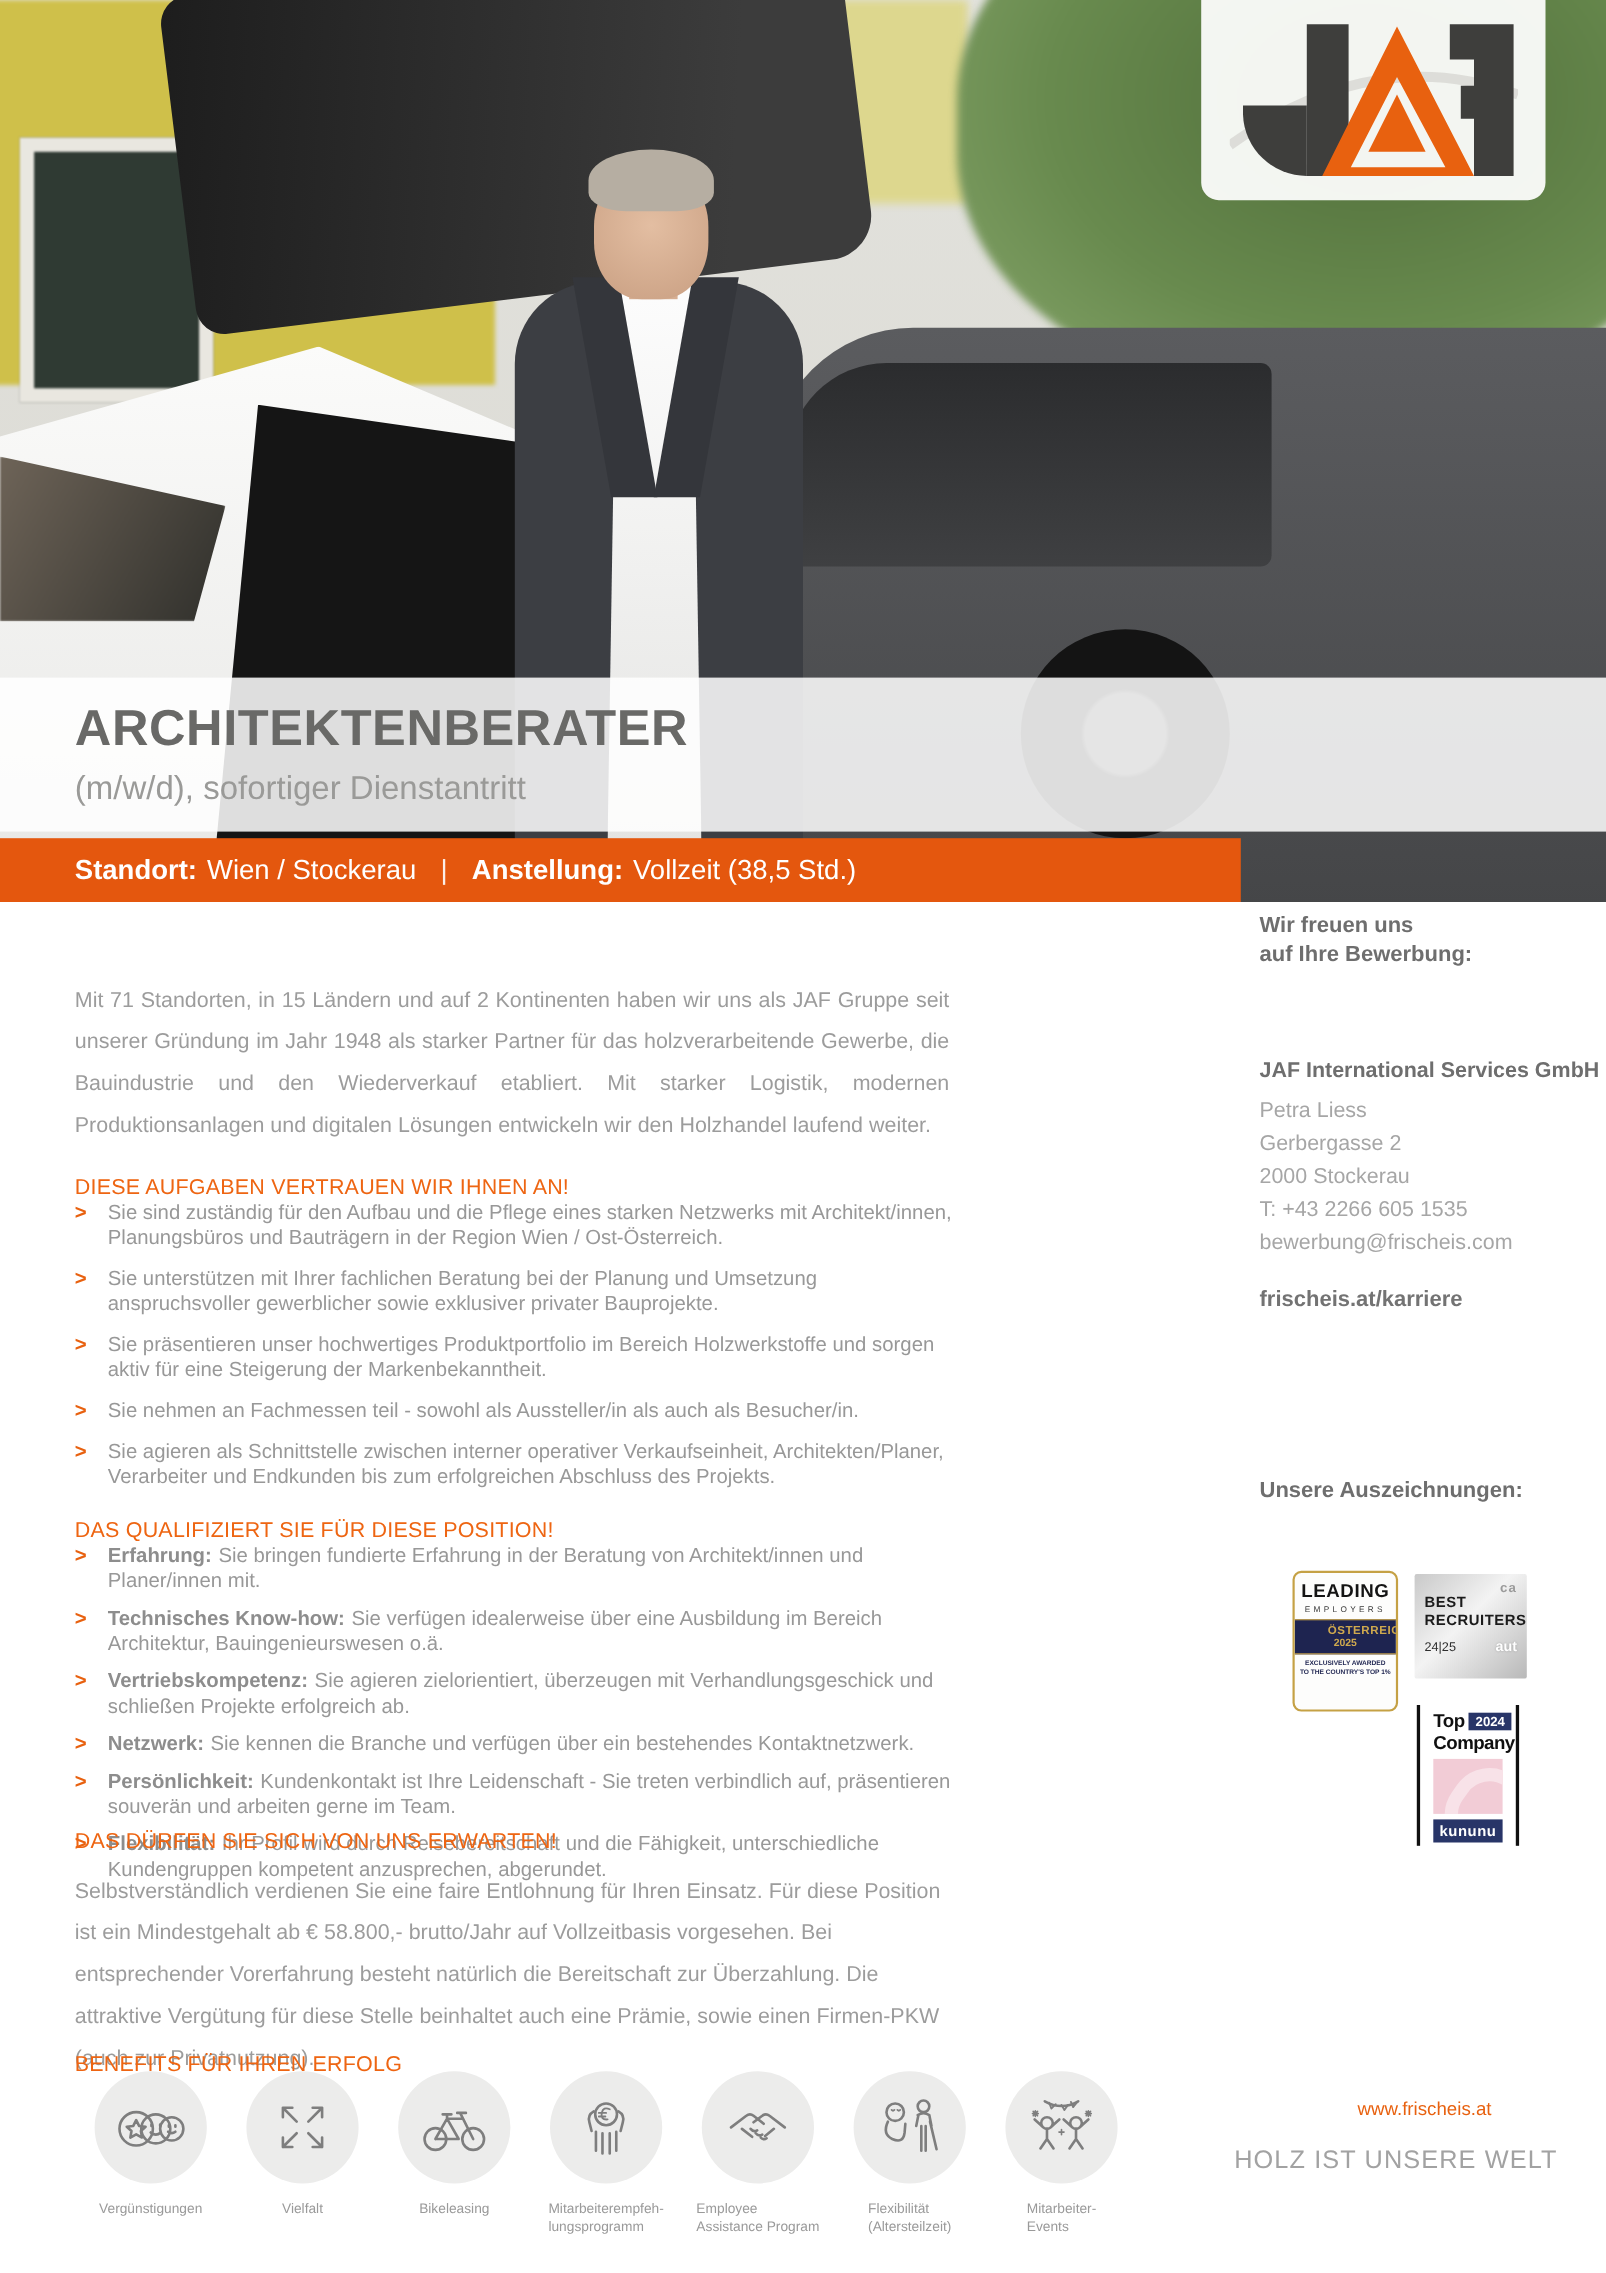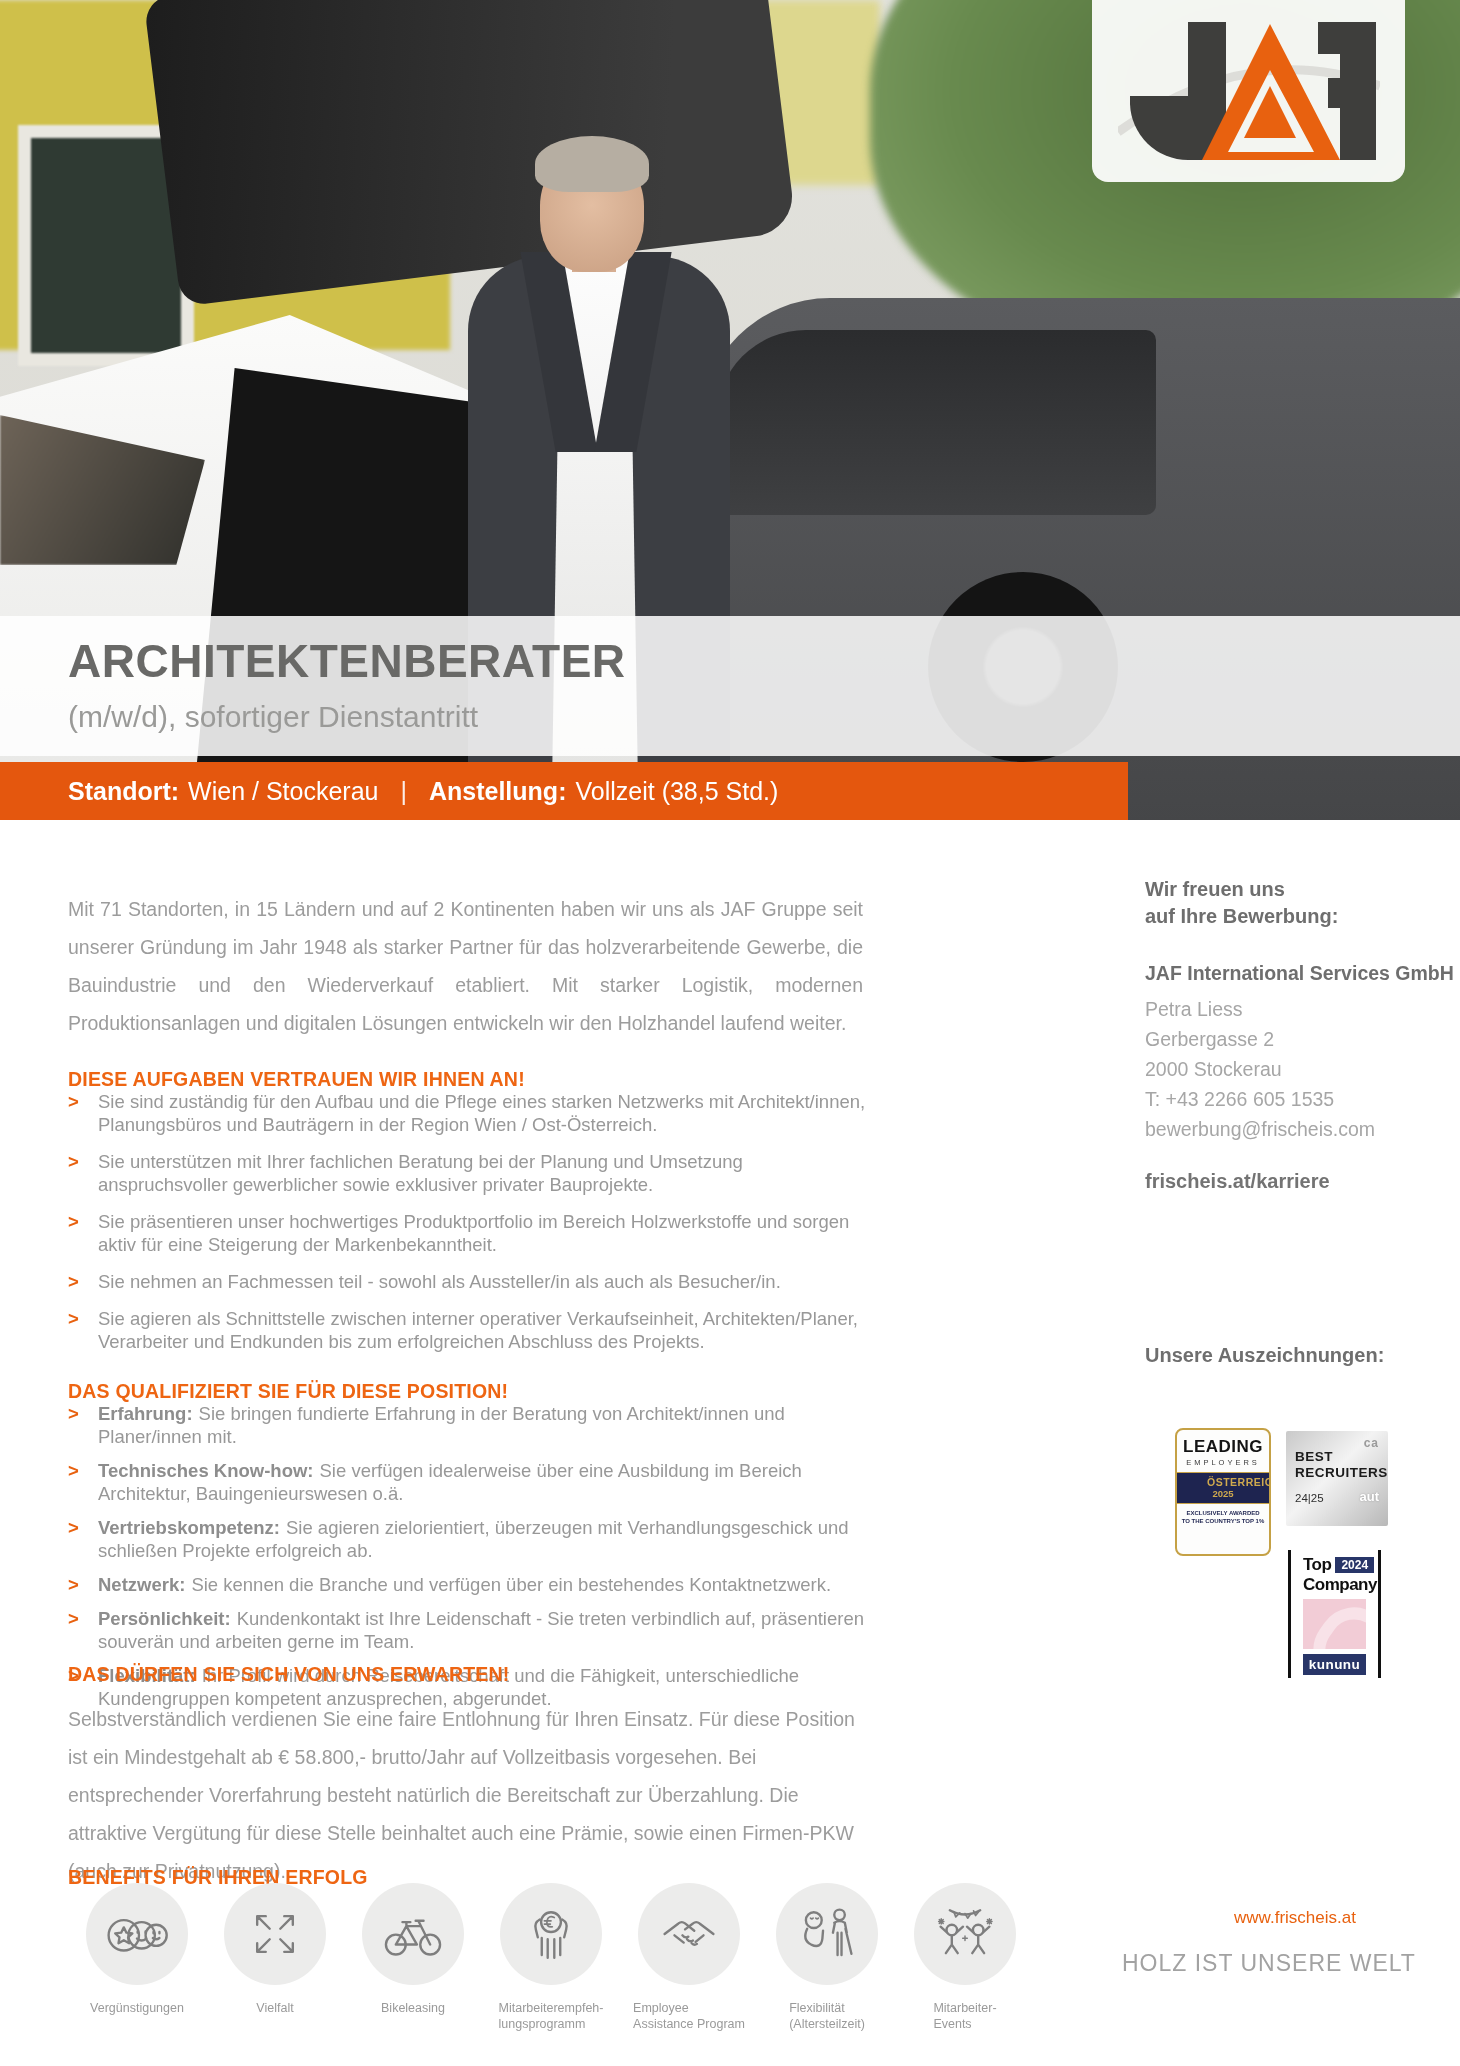--- a/index.html
+++ b/index.html
@@ -50,39 +50,39 @@
   .title-band{left:0;top:616px;width:1460px;height:140px;background:rgba(255,255,255,0.86);}
   .job-title{position:absolute;left:68px;top:18px;font-size:46px;font-weight:bold;color:#696967;letter-spacing:0.5px;}
   .job-subtitle{position:absolute;left:68px;top:84px;font-size:30px;color:#9a9a98;}
   .meta-bar{left:0;top:762px;width:1128px;height:58px;background:#e4570e;color:#fff;
             display:flex;align-items:center;padding-left:68px;box-sizing:border-box;font-size:25px;}
   .meta-bar .b{font-weight:bold;margin-right:9px;}
   .meta-bar .v{margin-right:22px;}
   .meta-bar .sep{margin-right:22px;font-weight:300;opacity:.9;}
   .intro{position:absolute;left:68px;top:870px;width:795px;font-size:19.5px;line-height:38px;
          color:#9c9c9c;text-align:justify;}
-  .sec-h{position:absolute;left:68px;font-size:19.5px;font-weight:bold;color:#ee6512;letter-spacing:.2px;}
+  .sec-h{position:absolute;left:68px;font-size:19.5px;font-weight:normal;color:#ee6512;letter-spacing:.2px;}
   .h-aufgaben{top:1052px;} .h-quali{top:1364px;} .h-erwartung{top:1647px;} .h-benefits{top:1850px;}
   .blist{position:absolute;left:68px;width:800px;list-style:none;margin:0;padding:0;}
   .l-aufgaben{top:1090px;} .l-quali{top:1402px;}
   .blist li{position:relative;padding-left:30px;font-size:18.5px;line-height:23px;color:#989898;margin-bottom:14px;}
   .l-quali li{margin-bottom:11px;}
   .blist .mark{position:absolute;left:0;top:0;color:#e8610f;font-weight:bold;}
   .blist .lead{font-weight:bold;color:#8d8d8d;margin-right:6px;}
   .para{position:absolute;left:68px;top:1680px;width:805px;font-size:19.5px;line-height:38px;color:#9c9c9c;}
 
   
   .benefits-row{position:absolute;left:68px;top:1883px;display:flex;}
   .benefit{width:138px;display:flex;flex-direction:column;align-items:center;}
   .b-circle{width:102px;height:102px;border-radius:50%;background:#ececeb;display:flex;align-items:center;justify-content:center;}
   .b-circle svg{width:66px;height:66px;stroke:#7e7e7e;fill:none;stroke-width:3.6;stroke-linecap:round;stroke-linejoin:round;}
   .b-label{margin-top:15px;font-size:12.5px;line-height:16px;color:#9a9a9a;text-align:left;}
 
   
-  .sb-apply{position:absolute;left:1145px;top:876px;font-size:20px;font-weight:bold;color:#6e6e6e;line-height:27px;}
+  .sb-apply{position:absolute;left:1145px;top:828px;font-size:20px;font-weight:bold;color:#6e6e6e;line-height:27px;}
   .sb-company{position:absolute;left:1145px;top:962px;font-size:19.5px;font-weight:bold;color:#6e6e6e;}
   .sb-contact{position:absolute;left:1145px;top:994px;font-size:19.5px;color:#a6a6a6;line-height:30px;}
   .sb-career{position:absolute;left:1145px;top:1170px;font-size:20px;font-weight:bold;color:#737373;}
   .sb-awards-h{position:absolute;left:1145px;top:1344px;font-size:20px;font-weight:bold;color:#6e6e6e;}
 
   
   .badge-leading{left:1175px;top:1428px;width:92px;height:124px;background:#fdfdfc;border:2px solid #c5a145;
                  border-radius:8px;text-align:center;overflow:hidden;}
   .bl-title{font-size:17px;font-weight:bold;color:#141414;margin-top:7px;letter-spacing:.5px;}
   .bl-sub{font-size:7.5px;letter-spacing:3px;color:#3a3a3a;margin-top:1px;}

